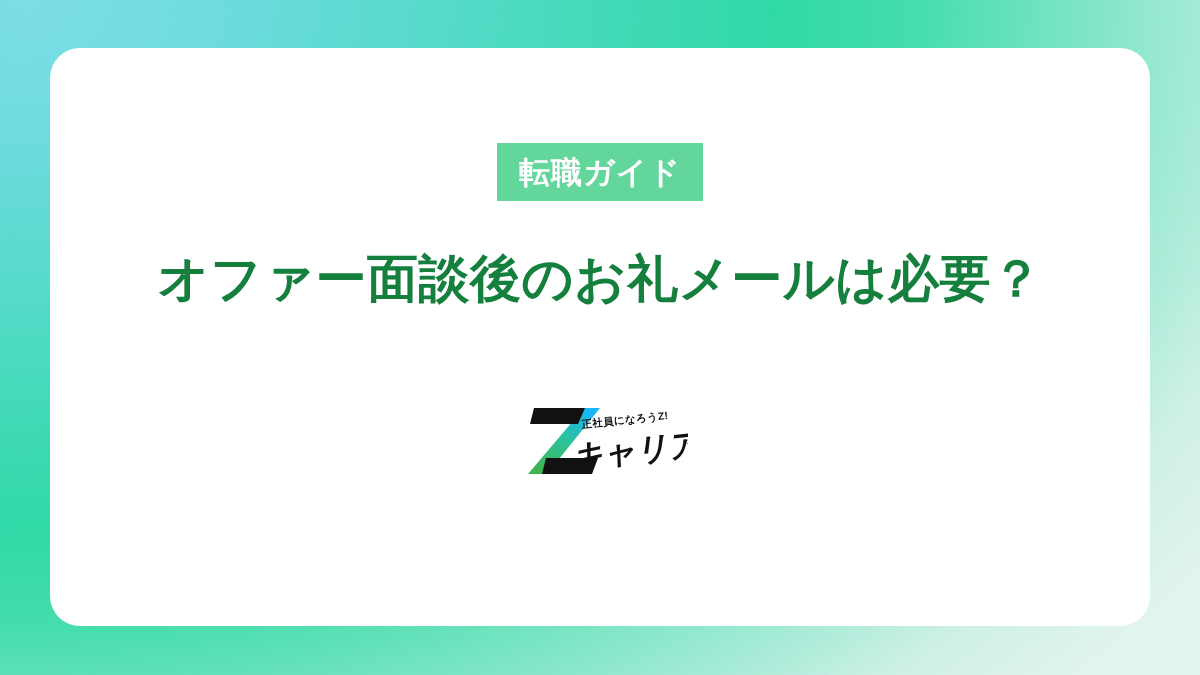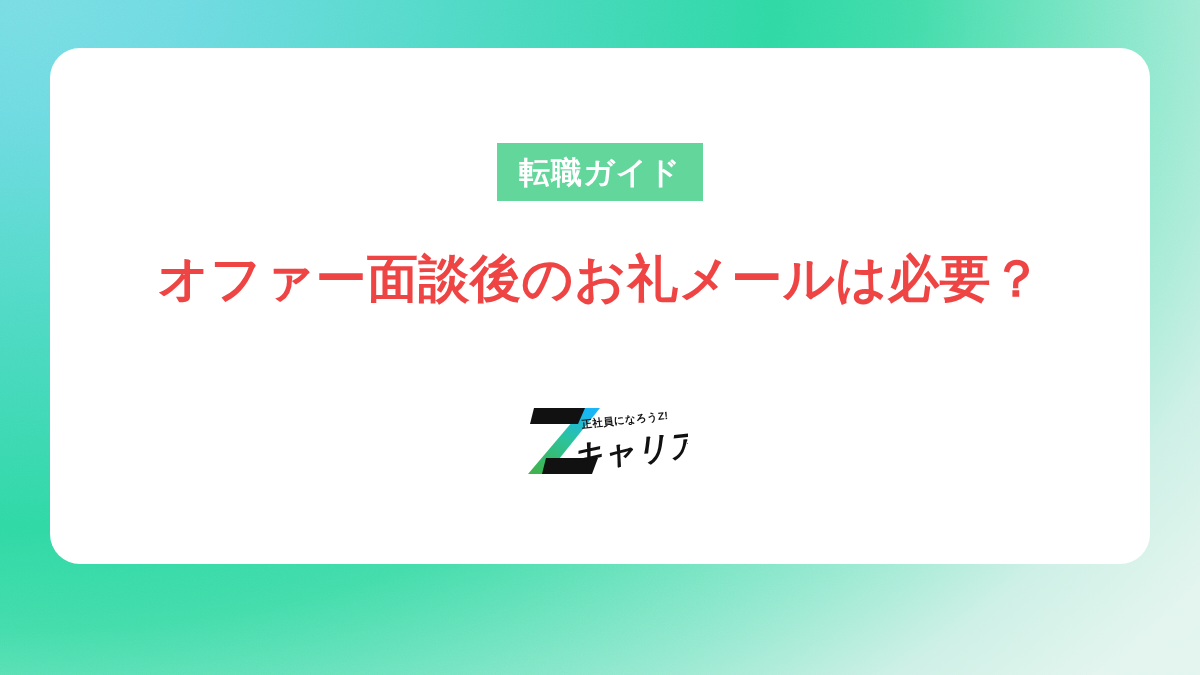--- a/index.html
+++ b/index.html
@@ -28,21 +28,21 @@
     opacity: .5;
     mix-blend-mode: overlay;
     pointer-events: none;
   }
 
   #card {
     position: absolute;
     left: 50px;
     top: 48px;
     width: 1100px;
-    height: 516px;
+    height: 578px;
     background: #ffffff;
     border-radius: 30px;
     box-sizing: border-box;
     display: flex;
     flex-direction: column;
     align-items: center;
   }
 
   .badge {
     margin-top: 95px;
@@ -51,21 +51,21 @@
     font-weight: 700;
     font-size: 31px;
     line-height: 1;
     letter-spacing: 1px;
     padding: 14px 22px 13px 22px;
     white-space: nowrap;
   }
 
   .title {
     margin-top: 42px;
-    color: #ef4444;
+    color: #15803d;
     font-weight: 700;
     font-size: 51px;
     line-height: 1.42;
     letter-spacing: 0.5px;
     text-align: left;
     white-space: nowrap;
   }
   .title-line { display: block; }
 
   .logo {

